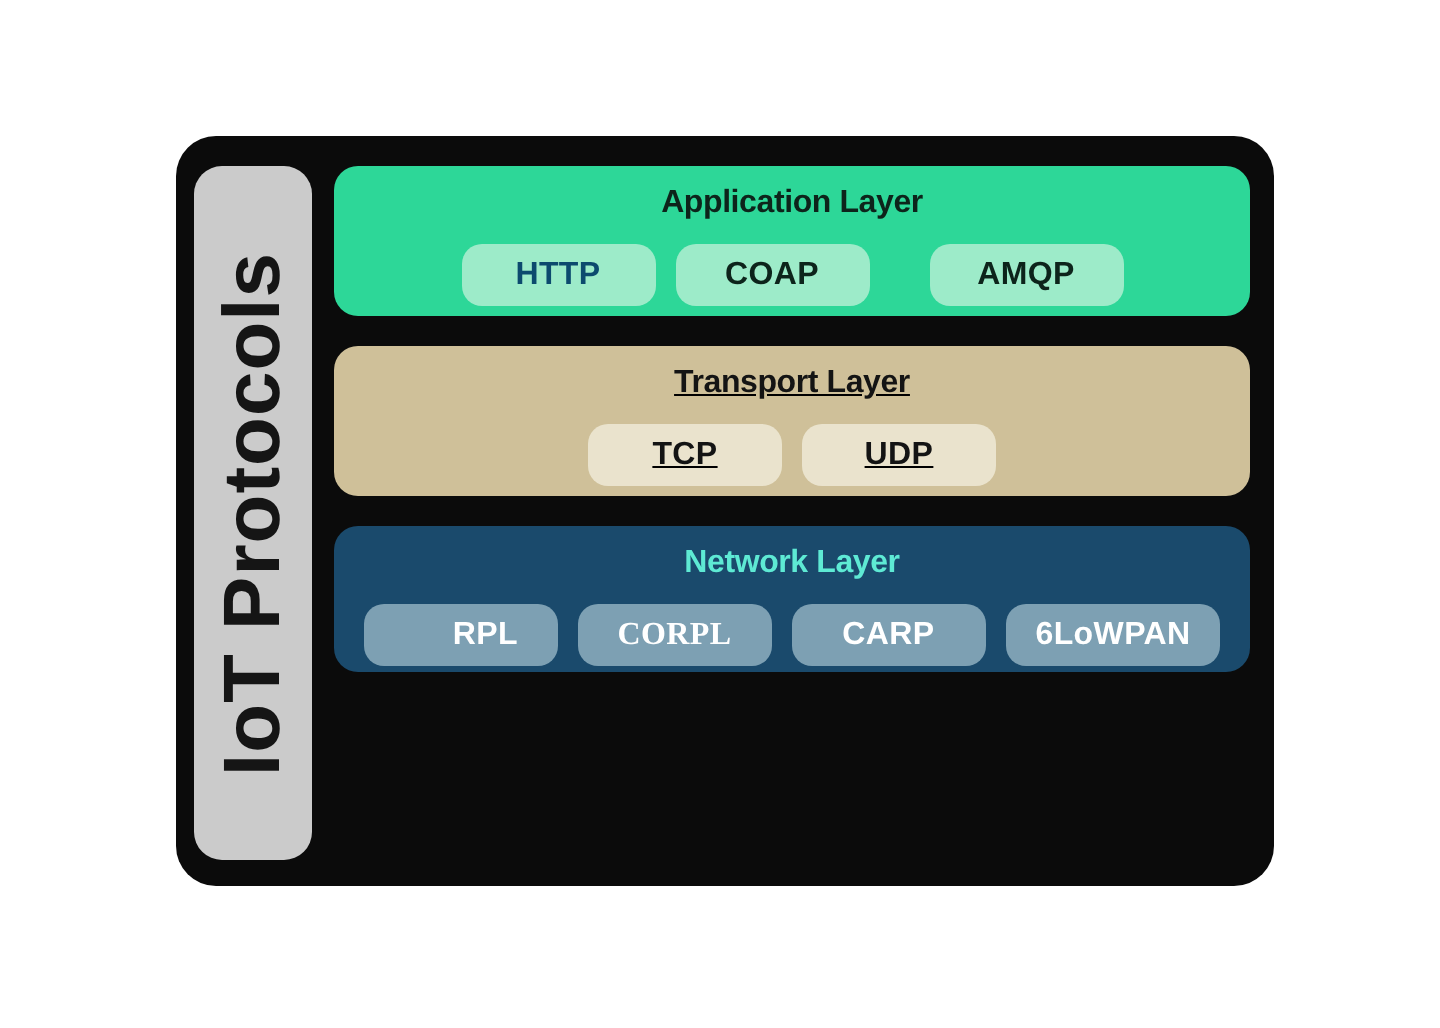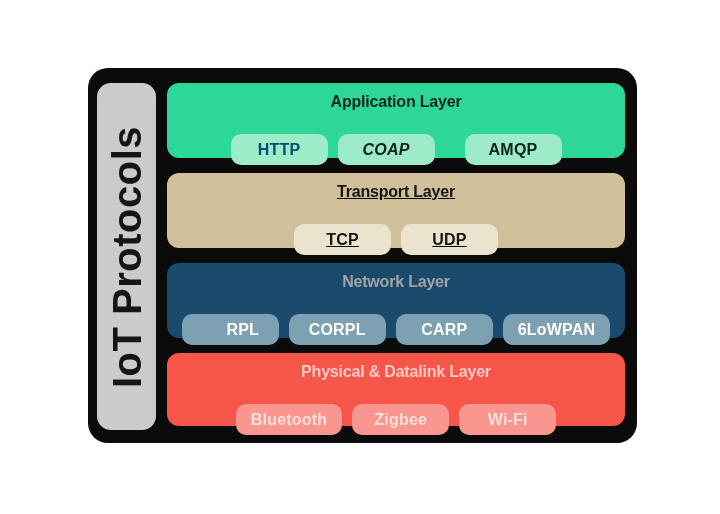--- a/index.html
+++ b/index.html
@@ -45,21 +45,20 @@
   }
   .layer {
     width: 458px;
     height: 75px;
     border-radius: 12px;
     margin-bottom: 15px;
     display: flex;
     flex-direction: column;
     align-items: center;
     padding-top: 9px;
-    gap: 12px;
   }
   .layer:last-child { margin-bottom: 0; height: 73px; }
   .layer-title {
     font-size: 16px;
     font-weight: 700;
     line-height: 20px;
     letter-spacing: -0.2px;
   }
   .pill-row {
     margin-top: 10px;
@@ -89,47 +88,39 @@
     <div class="sidebar" style="background: rgb(203, 203, 203);">
       <div class="sidebar-text" style="color: rgb(21, 21, 21);">IoT Protocols</div>
     </div>
 
     <div class="layers">
 
       <section class="layer" style="background: rgb(45, 215, 152);">
         <div class="layer-title" style="color: rgb(13, 36, 27);">Application Layer</div>
         <div class="pill-row">
           <div class="pill" style="background: rgb(157, 235, 201); color: #0c4a6e;">HTTP</div>
-          <div class="pill" style="background: rgb(157, 235, 201); color: rgb(13, 36, 27); font-style: italic;">COAP</div>
+          <div class="pill" style="background: rgb(157, 235, 201); color: rgb(13, 36, 27);">COAP</div>
           <div class="pill" style="background: rgb(157, 235, 201); color: rgb(13, 36, 27); margin-left: 20px;">AMQP</div>
         </div>
       </section>
 
       <section class="layer" style="background: rgb(207, 192, 153); text-decoration: underline;">
         <div class="layer-title" style="color: rgb(20, 20, 20);">Transport Layer</div>
         <div class="pill-row">
           <div class="pill" style="background: rgb(234, 227, 205); color: rgb(20, 20, 20);">TCP</div>
           <div class="pill" style="background: rgb(234, 227, 205); color: rgb(20, 20, 20);">UDP</div>
         </div>
       </section>
 
       <section class="layer" style="background: rgb(26, 74, 108);">
-        <div class="layer-title" style="color: #a3a3a3;">Network Layer</div>
+        <div class="layer-title" style="color: #5eead4;">Network Layer</div>
         <div class="pill-row">
           <div class="pill" style="background: rgb(125, 160, 179); color: rgb(255, 255, 255); padding-left: 40px;">RPL</div>
-          <div class="pill" style="background: rgb(125, 160, 179); color: rgb(255, 255, 255);">CORPL</div>
+          <div class="pill" style="background: rgb(125, 160, 179); color: rgb(255, 255, 255); font-family: Liberation Serif, serif;">CORPL</div>
           <div class="pill" style="background: rgb(125, 160, 179); color: rgb(255, 255, 255);">CARP</div>
           <div class="pill" style="background: rgb(125, 160, 179); color: rgb(255, 255, 255);">6LoWPAN</div>
         </div>
       </section>
 
-      <section class="layer" style="background: rgb(246, 86, 74);">
-        <div class="layer-title" style="color: rgb(255, 202, 197);">Physical &amp; Datalink Layer</div>
-        <div class="pill-row">
-          <div class="pill" style="background: rgb(248, 150, 143); color: rgb(255, 223, 219);">Bluetooth</div>
-          <div class="pill" style="background: rgb(248, 150, 143); color: rgb(255, 223, 219);">Zigbee</div>
-          <div class="pill" style="background: rgb(248, 150, 143); color: rgb(255, 223, 219);">Wi-Fi</div>
-        </div>
-      </section>
 
     </div>
   </div>
 </div>
 
 </body></html>

